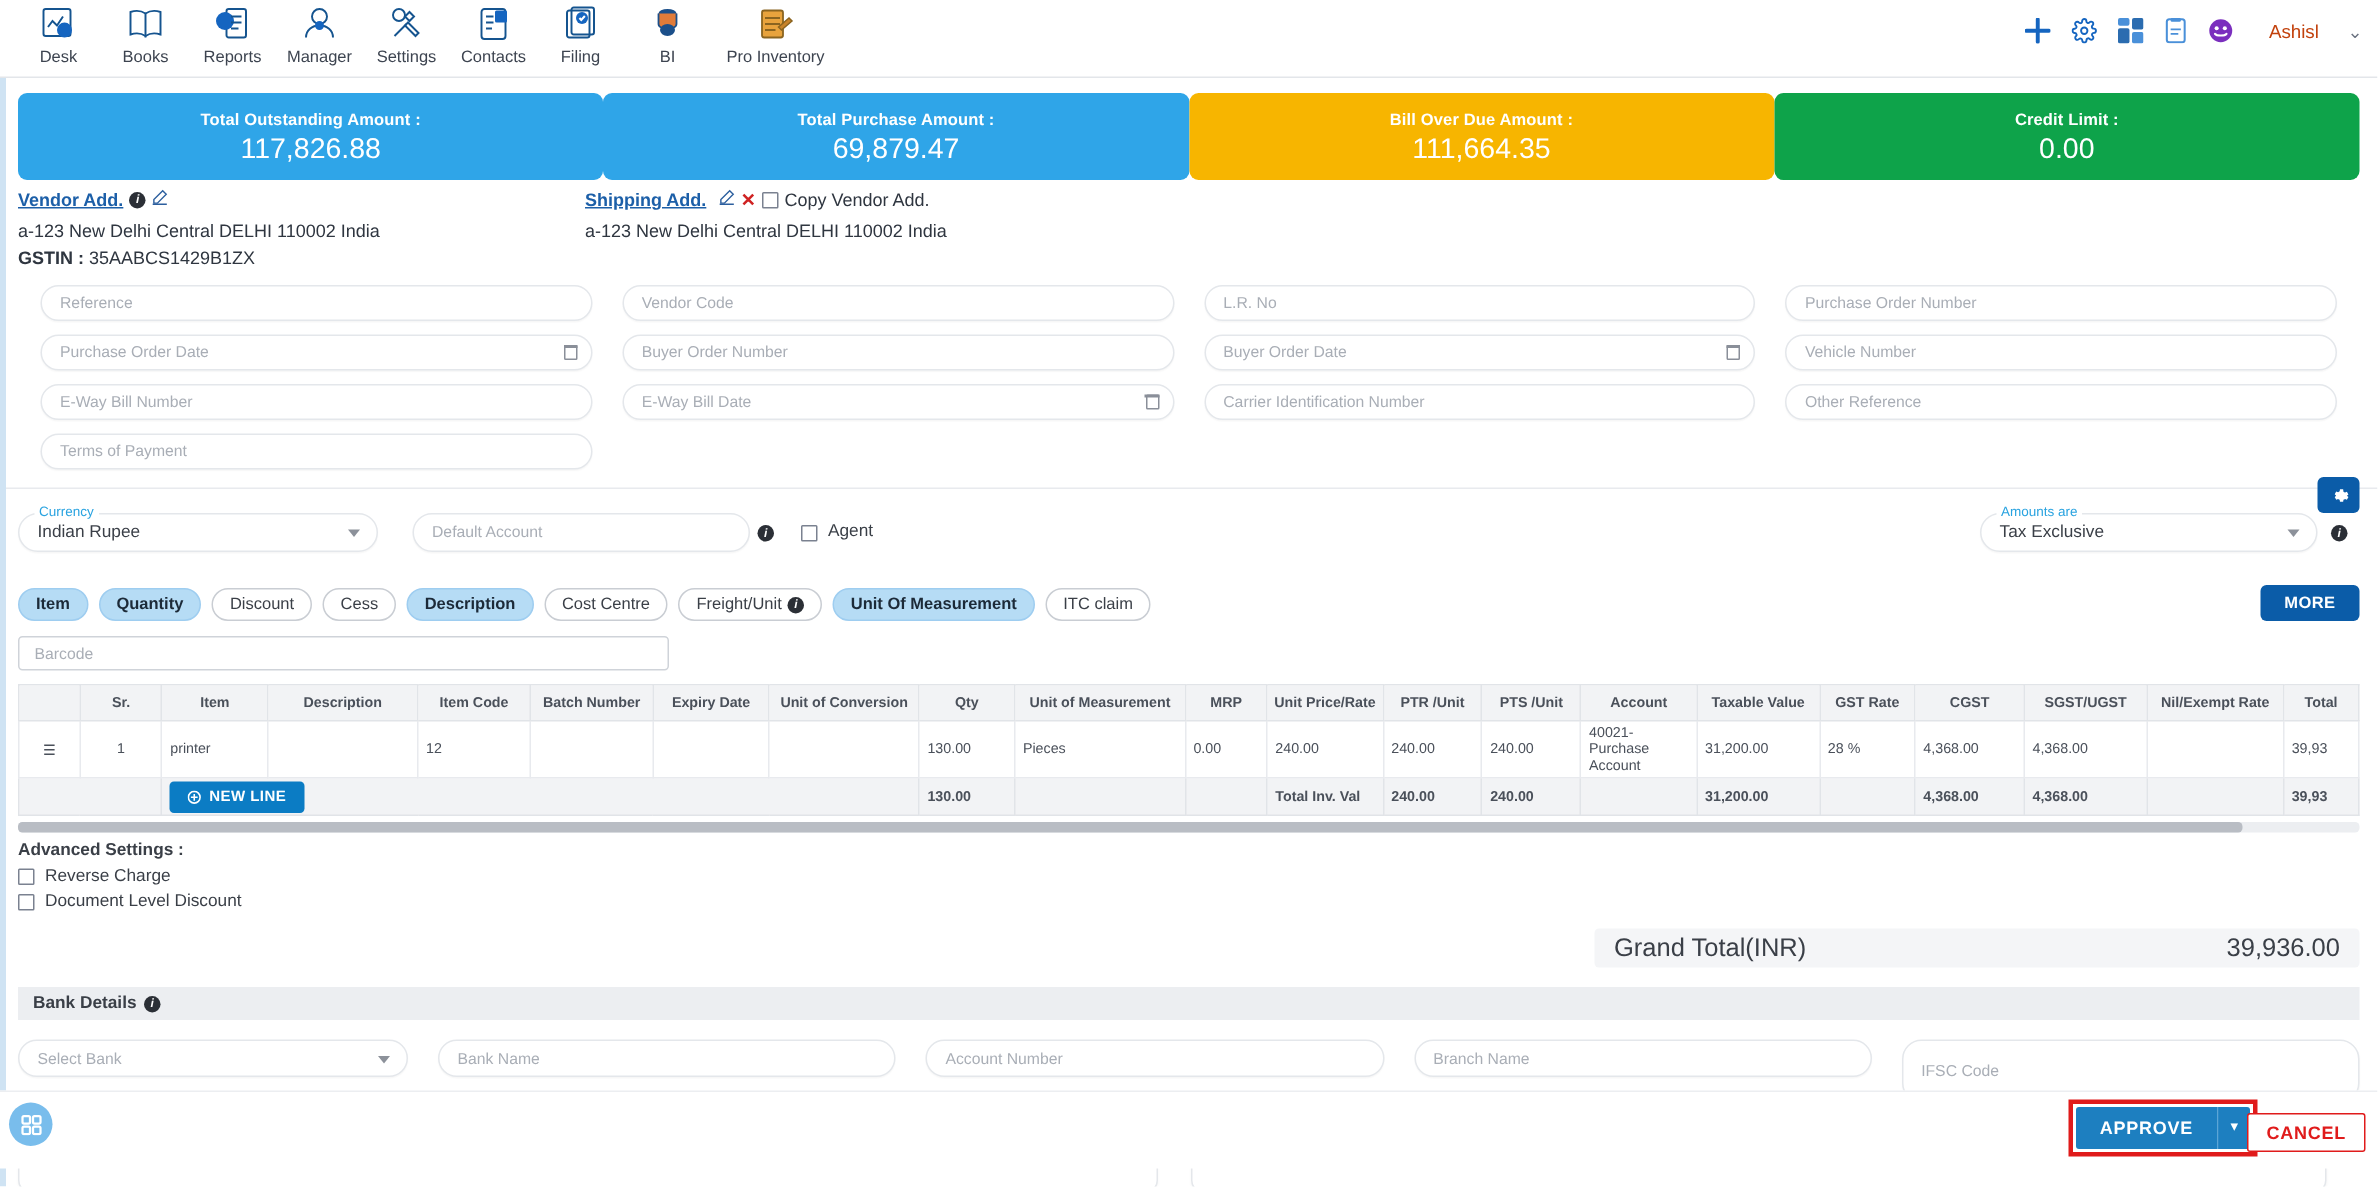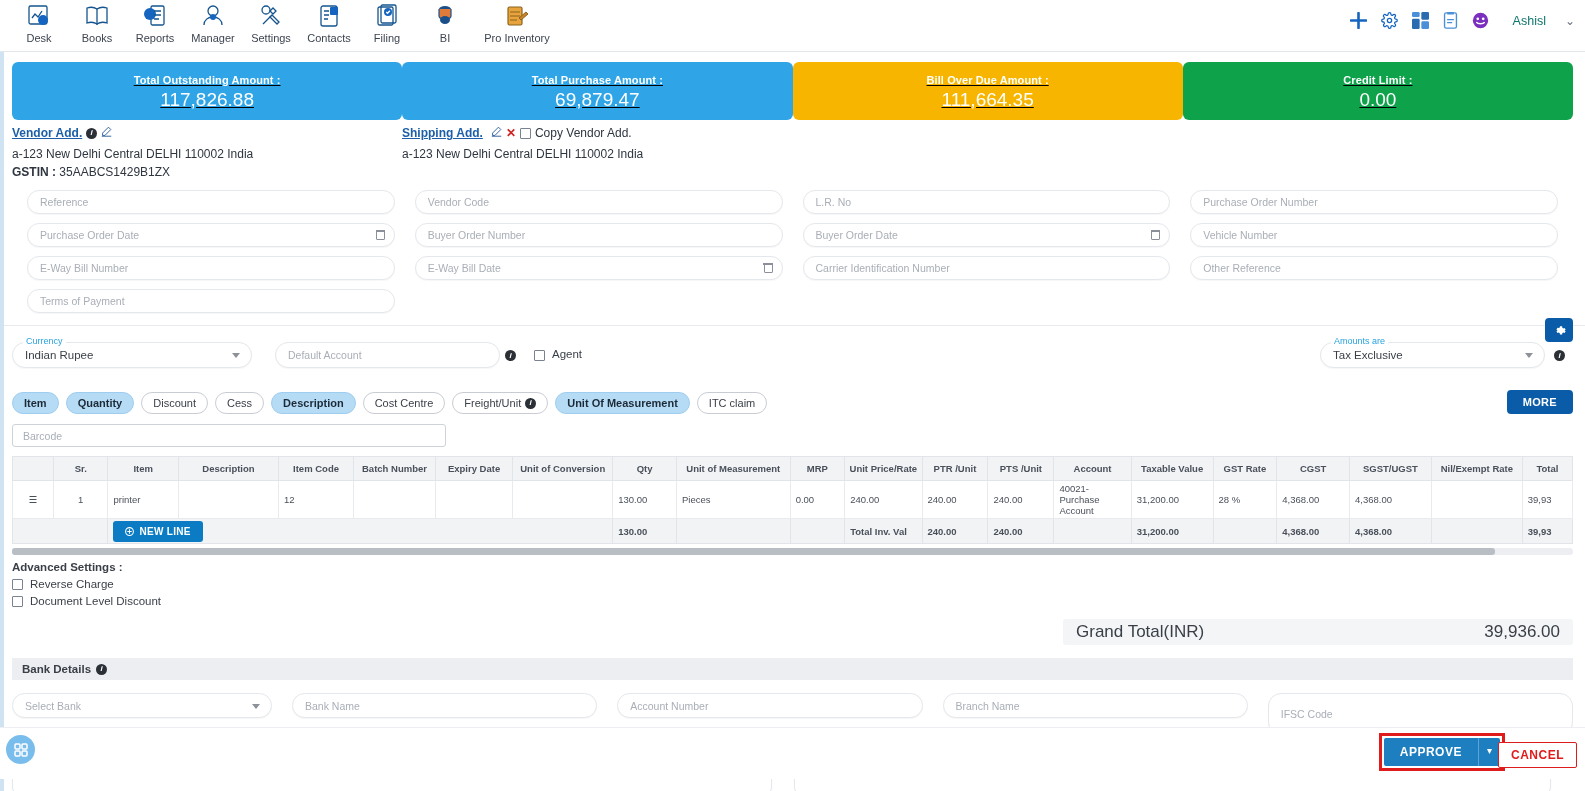--- a/index.html
+++ b/index.html
@@ -27,38 +27,38 @@
   }
   .nav-item .ico { height: 26px; display:flex; align-items:center; justify-content:center; }
   .nav-item .lbl { font-size: 11px; color: #3d4450; margin-top: 3px; white-space: nowrap; }
   .nav-item.wide { width: 86px; }
 
   .nav-right {
     position: absolute; right: 10px; top: 12px;
     display: flex; align-items: center; gap: 14px;
   }
   .nav-right .rico { cursor: pointer; display:flex; align-items:center; }
-  .user-name { font-size: 12.5px; color: #0f766e; margin-left: 10px; }
+  .user-name { font-size: 12.5px; color: #c2410c; margin-left: 10px; }
   .caret-dn { font-size: 12px; color: #6b7280; margin-left: 5px; }
 
   
-  .cards { display: flex; padding: 10px 12px 6px 12px; text-decoration: underline; }
+  .cards { display: flex; padding: 10px 12px 6px 12px; }
   .card {
     flex: 1; border-radius: 6px; height: 58px; color: #fff;
     display: flex; flex-direction: column; align-items: center;
     justify-content: center; padding-top: 2px;
   }
   .card .ctitle { font-size: 11px; font-weight: bold; letter-spacing: .1px; }
   .card .cval { font-size: 19px; margin-top: 3px; }
 
   
   .addr-wrap { padding: 2px 12px 0 12px; position: relative; height: 58px; }
   .addr-col { position: absolute; top: 0; }
   .addr-v { left: 12px; }
-  .addr-s { left: 402px; }
+  .addr-s { left: 390px; }
   .addr-head { font-size: 12px; display: flex; align-items: center; gap: 4px; }
   .addr-link {
     color: #1c5fa8; text-decoration: underline; font-weight: bold;
     font-size: 12px; cursor: pointer;
   }
   .ibadge {
     display:inline-flex; align-items:center; justify-content:center;
     width: 11px; height: 11px; border-radius: 50%;
     background: #2b2f36; color: #fff; font-size: 8px;
     font-weight: bold; font-style: italic; line-height: 1;

